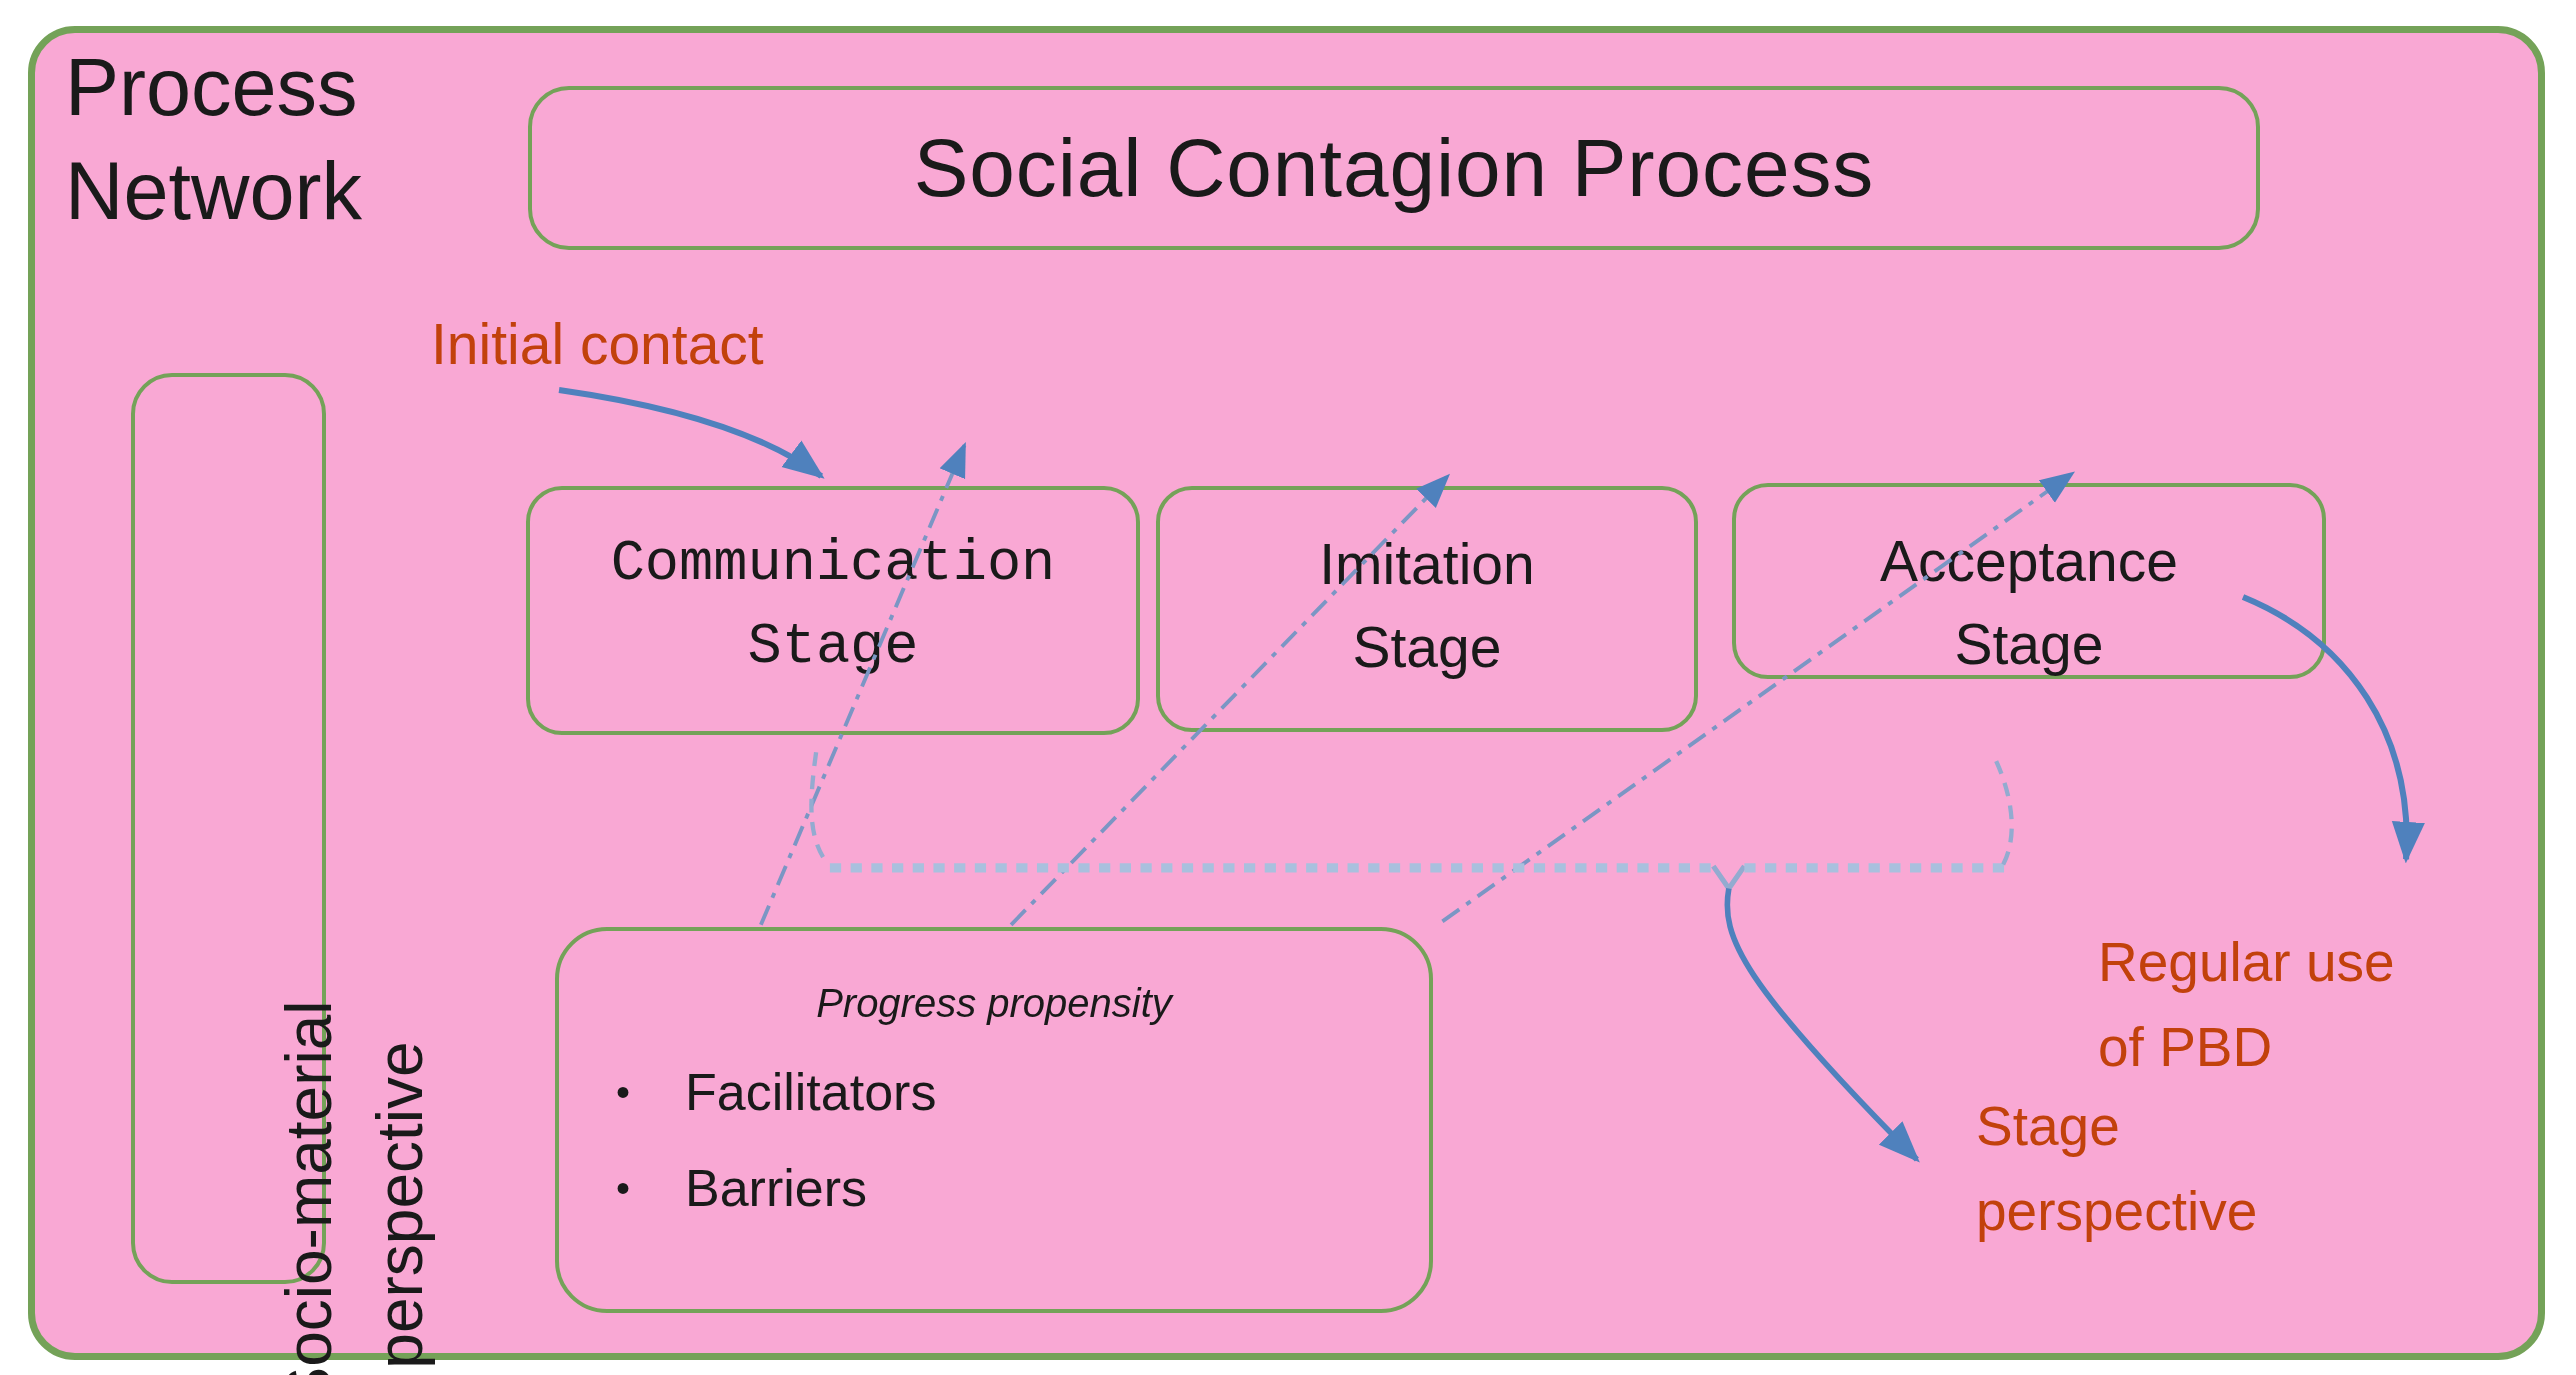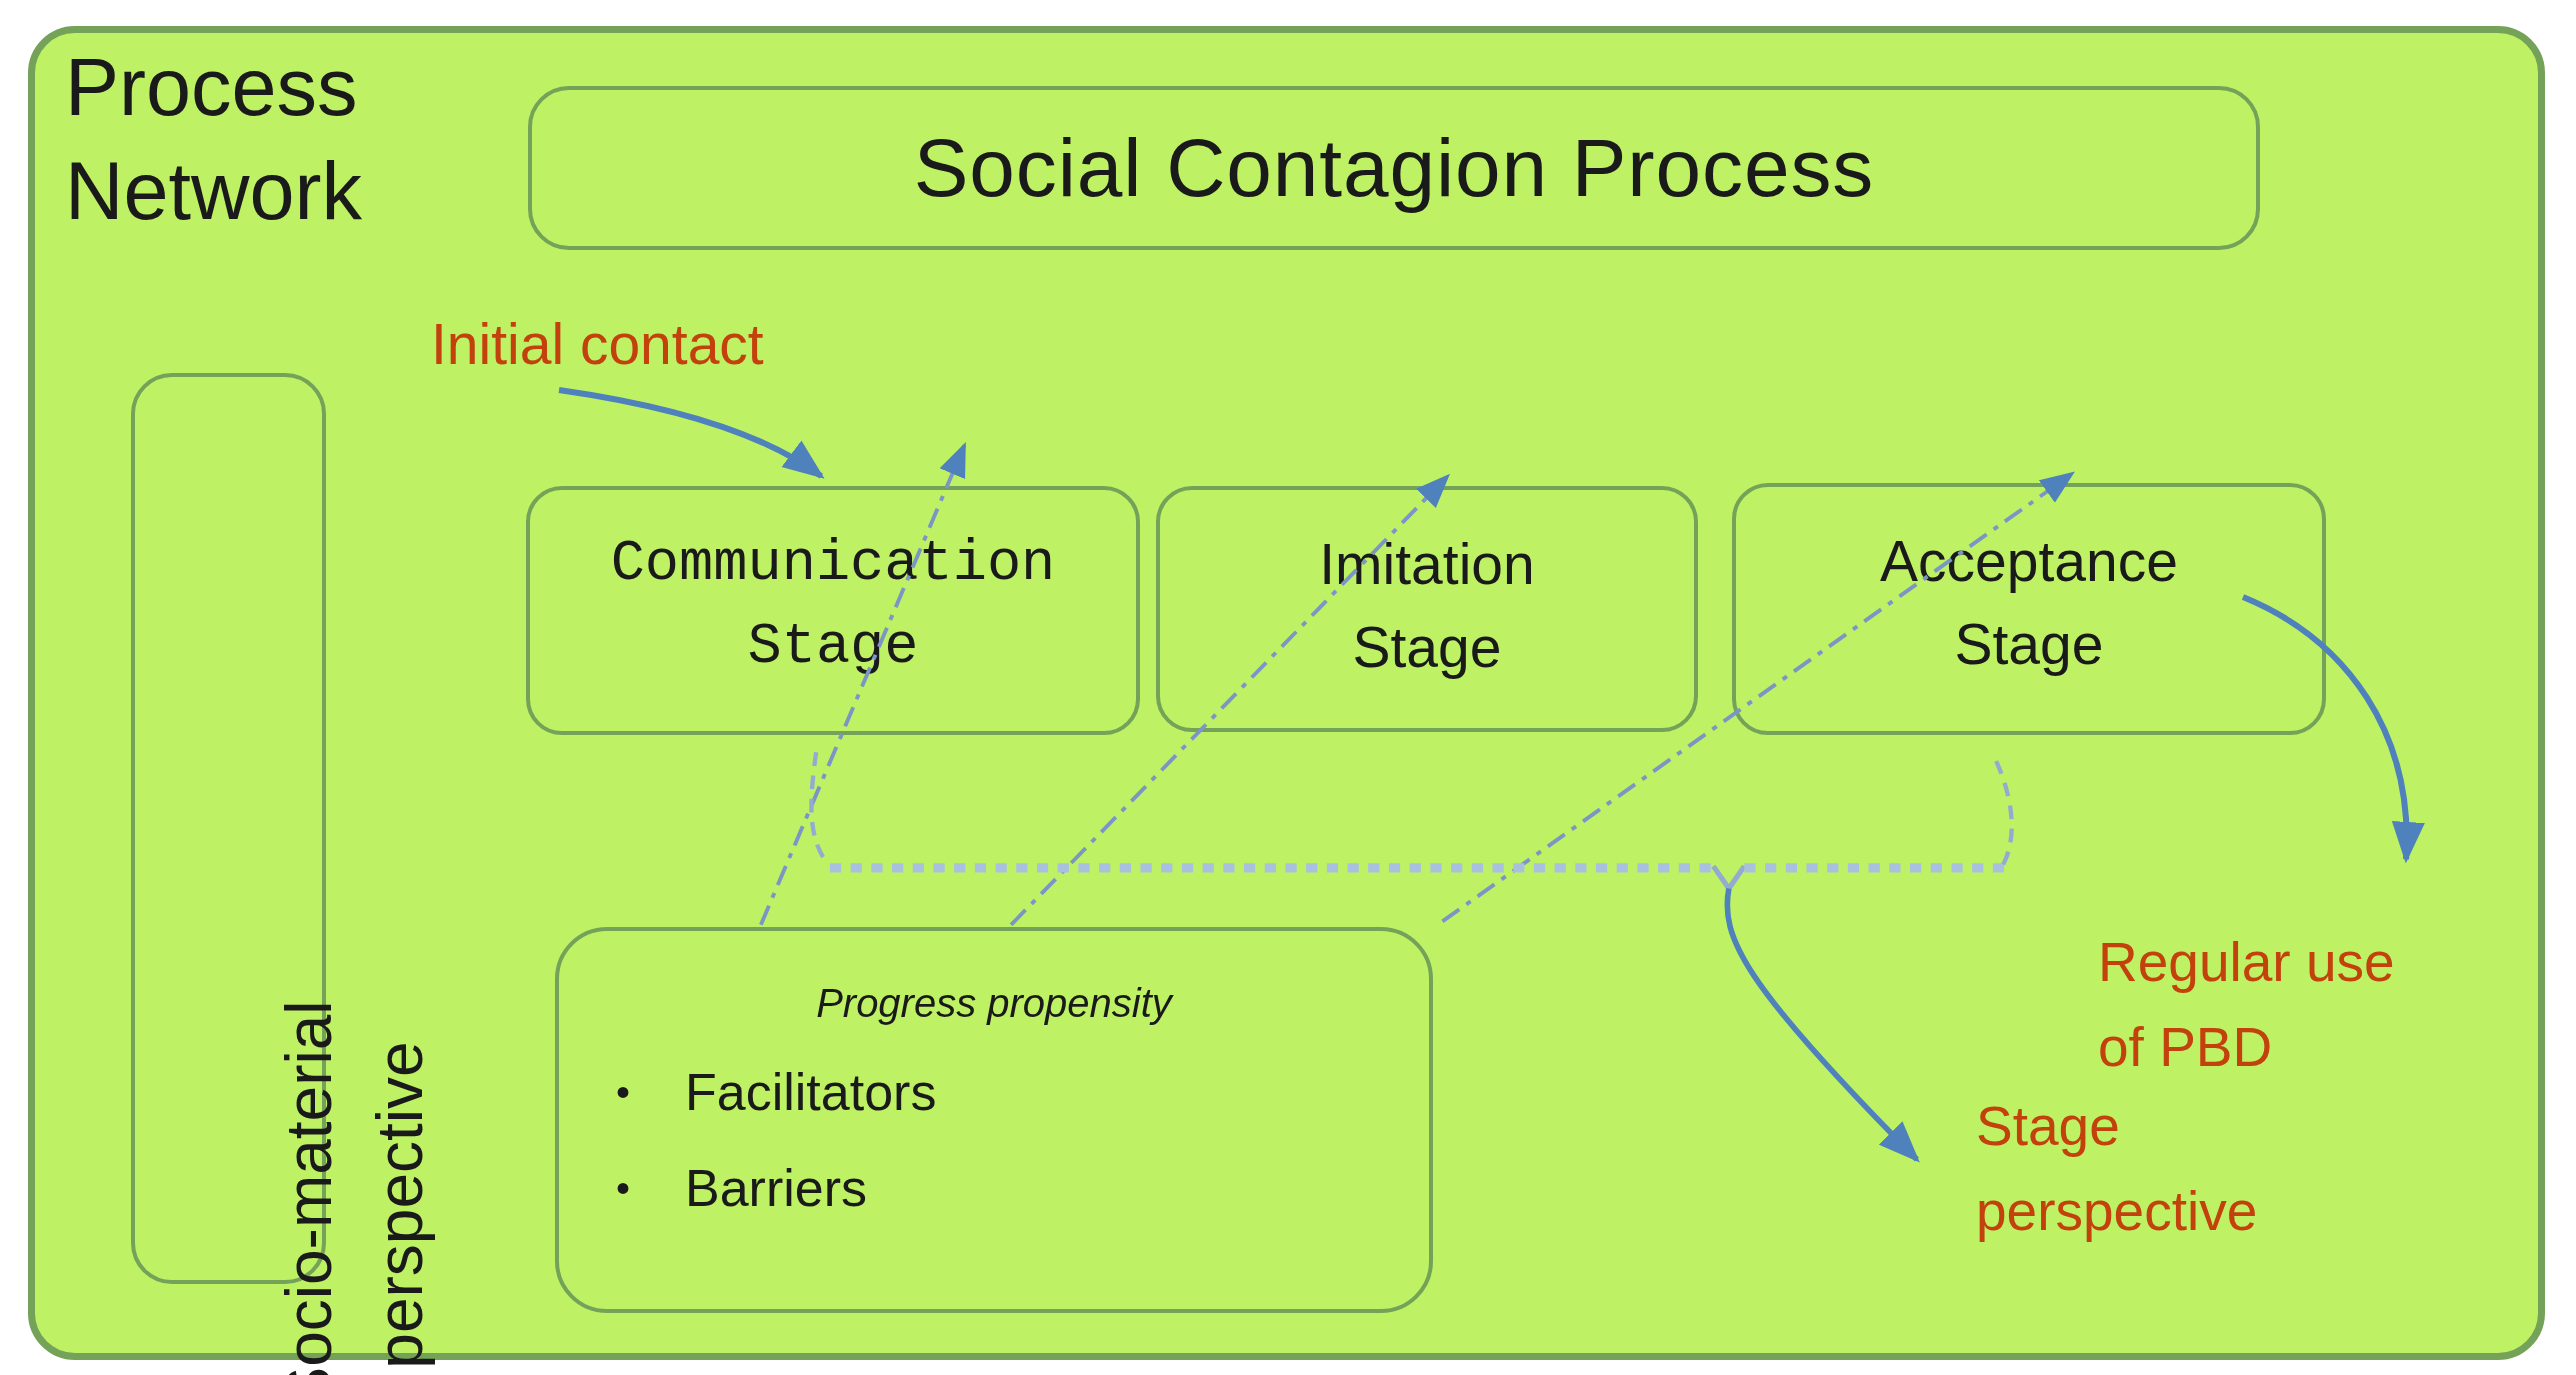--- a/index.html
+++ b/index.html
@@ -8,38 +8,38 @@
     --dashdot-blue:#7b96c4;
     --dotted-blue:#a9c0de;
     --connector-blue:#93abd0;
     --text:#1a1a1a;
   }
   *{box-sizing:border-box;margin:0;padding:0;}
   html,body{width:2576px;height:1376px;background:#ffffff;overflow:hidden;
     font-family:"Liberation Sans", sans-serif;color:var(--text);}
   .stage-root{position:relative;width:2576px;height:1376px;}
 
-  .gbox{position:absolute;border:4.3px solid var(--green-border);border-radius:41px;background:#bef264;}
+  .gbox{position:absolute;border:4.3px solid var(--green-border);border-radius:41px;background:#f9a8d4;}
 
   .outer-frame{left:28px;top:26px;width:2517px;height:1334px;border-width:7px;border-radius:47px;}
 
   .social-network{position:absolute;left:65px;top:36px;font-size:81px;line-height:1.28;color:var(--text);}
 
   .scp-box{left:528px;top:86px;width:1732px;height:164px;display:flex;align-items:center;justify-content:center;}
   .scp-box .title{font-size:82px;letter-spacing:0.9px;}
 
   .socio-box{left:131px;top:373px;width:195px;height:911px;}
   .socio-text{position:absolute;left:-229px;top:729px;width:914px;height:198px;
     transform:rotate(-90deg);text-align:center;font-size:64px;line-height:1.42;}
 
   .stage-box{display:flex;flex-direction:column;align-items:center;justify-content:flex-start;
     padding-top:33px;border-radius:36px;font-size:57px;line-height:1.45;text-align:center;}
   .stage-comm{left:526px;top:486px;width:614px;height:249px;font-family:Liberation Mono, monospace;}
   .stage-imit{left:1156px;top:486px;width:542px;height:246px;}
-  .stage-acc{left:1732px;top:483px;width:594px;height:252px;}
+  .stage-acc{left:1732px;top:483px;width:594px;height:196px;}
 
   .progress-box{left:555px;top:927px;width:878px;height:386px;border-radius:52px;}
   .progress-title{margin-top:50px;text-align:center;font-size:40px;font-style:italic;}
   .bullet-row{display:flex;align-items:center;margin-left:50px;margin-top:36px;font-size:52px;}
   .bullet-row .dot{font-size:40px;width:76px;text-align:left;padding-left:7px;}
 
   .float-label{position:absolute;font-size:55px;line-height:1.55;color:#c2410c;}
   .lbl-initial{left:431px;top:300px;font-size:57px;}
   .lbl-regular{left:2098px;top:920px;}
   .lbl-stop{left:1976px;top:1084px;}

